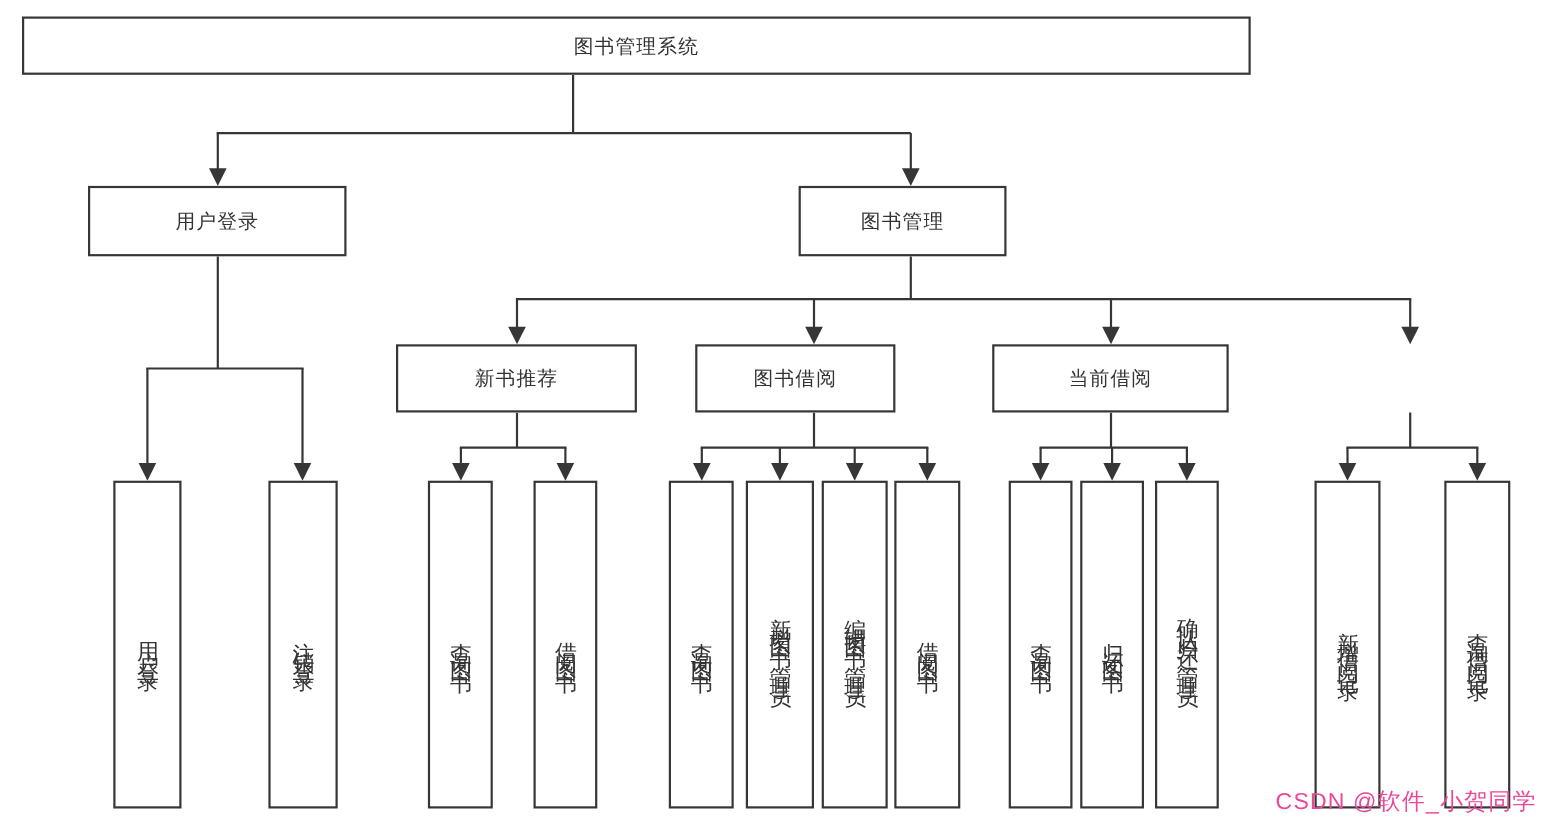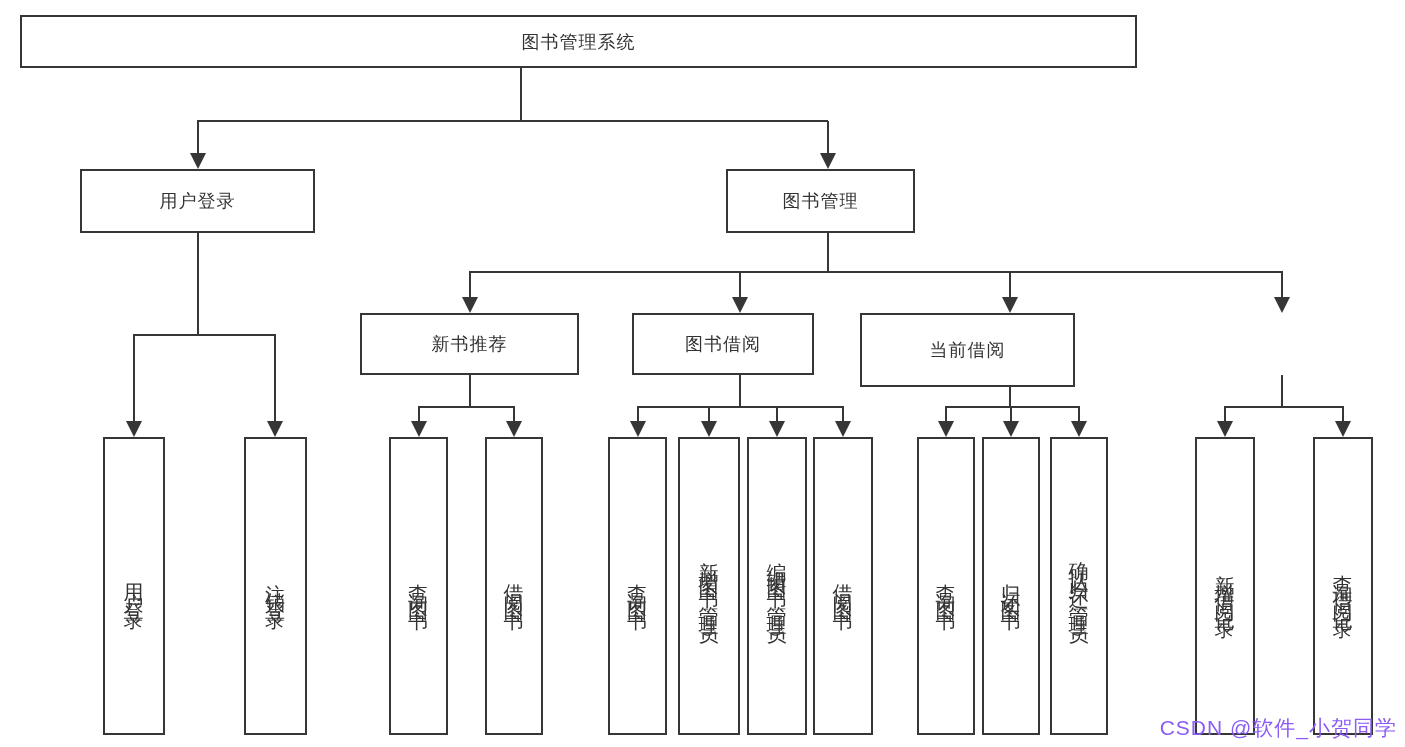--- a/index.html
+++ b/index.html
@@ -34,21 +34,21 @@
     font-size:20px;
     letter-spacing:9px;
     color:#333333;
     line-height:1;
   }
   #watermark{
     position:absolute;
     right:8px;
     bottom:5px;
     font-size:21px;
-    color:#8b5cf6;
+    color:#ec4899;
     z-index:5;
     white-space:nowrap;
     letter-spacing:1px;
   }
 </style>
 </head>
 <body>
 
 <div id="canvas">
 
@@ -131,21 +131,21 @@
   <div class="box h" style="left:726px;top:169px;width:189px;height:64px">
     <span>图书管理</span>
   </div>
 
   <div class="box h" style="left:360px;top:313px;width:219px;height:62px">
     <span>新书推荐</span>
   </div>
   <div class="box h" style="left:632px;top:313px;width:182px;height:62px">
     <span>图书借阅</span>
   </div>
-  <div class="box h" style="left:860px;top:313px;width:215px;height:74px">
+  <div class="box h" style="left:902px;top:313px;width:215px;height:62px">
     <span>当前借阅</span>
   </div>
 
   <div class="box v" style="left:103px;top:437px;width:62px;height:298px">
     <span>用户登录</span>
   </div>
   <div class="box v" style="left:244px;top:437px;width:63px;height:298px">
     <span>注销登录</span>
   </div>
 

